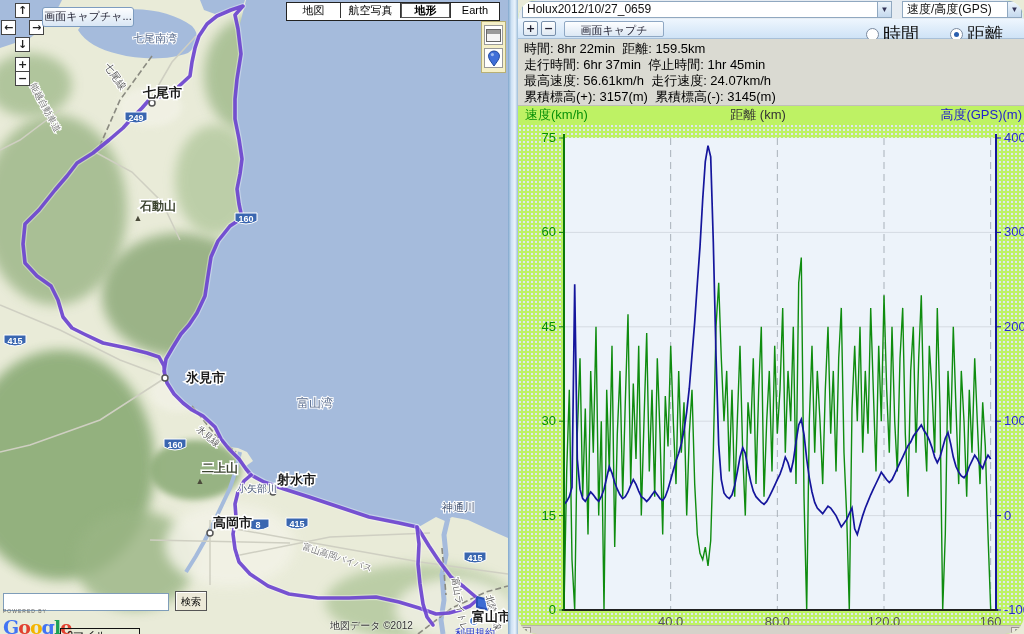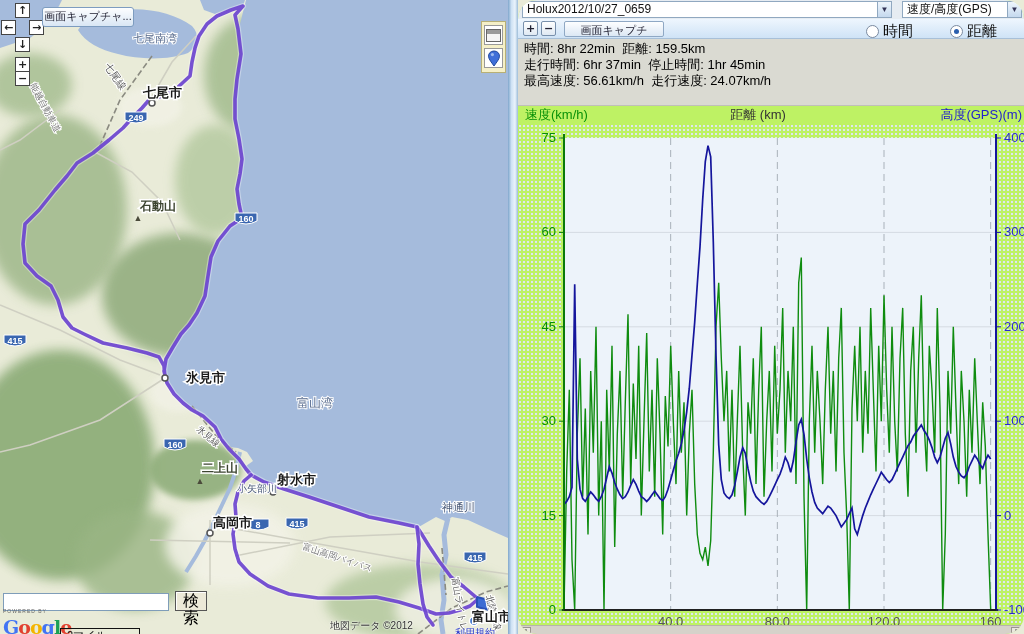--- a/index.html
+++ b/index.html
@@ -22,21 +22,21 @@
   .maptype-btn.active{font-weight:bold;box-shadow:inset 0 0 0 1px #555;}
   #side-palette{position:absolute;left:481px;top:21px;width:25px;height:52px;background:#f5f0c8;
            border:1px solid #b8b075;display:flex;flex-direction:column;align-items:center;gap:3px;padding-top:3px;box-sizing:border-box;}
   .palette-btn{width:19px;height:20px;background:#fff;border:1px solid #999;box-sizing:border-box;
            display:flex;align-items:center;justify-content:center;cursor:pointer;padding:0;}
   .screen-icon{width:13px;height:11px;background:linear-gradient(#9a9a9a 0 4px,#f4f4f4 4px);border:1px solid #666;}
   
   #search-bar{position:absolute;left:3px;top:591px;}
   #search-input{position:absolute;left:0;top:2px;width:160px;height:14px;border:1px solid #7f9db9;background:#fff;font-size:11px;}
   #search-btn{position:absolute;left:172px;top:0;width:32px;height:20px;background:#ece9d8;
-           border:1px solid #555;box-shadow:inset 1px 1px 0 #fff;font-size:16px;line-height:17px;text-align:center;cursor:pointer;padding:0;}
+           border:1px solid #555;box-shadow:inset 1px 1px 0 #fff;font-size:10px;line-height:17px;text-align:center;cursor:pointer;padding:0;}
   
   #logo{position:absolute;left:3px;top:606px;line-height:10px;}
   #powered-by{font-size:5px;color:#666;letter-spacing:1px;}
   #google-word{font:bold 19px "DejaVu Serif",serif;letter-spacing:-1px;}
   #google-word span:nth-child(1){color:#4274f4;}
   #google-word span:nth-child(2){color:#e2402f;}
   #google-word span:nth-child(3){color:#f4b400;}
   #google-word span:nth-child(4){color:#4274f4;}
   #google-word span:nth-child(5){color:#1ba055;}
   #google-word span:nth-child(6){color:#e2402f;}
@@ -60,21 +60,21 @@
   .combo-arrow{position:absolute;right:0;top:0;width:13px;height:15px;background:linear-gradient(#eef5fc,#c5d9ee);
            border-left:1px solid #90a8c0;font-size:8px;line-height:15px;text-align:center;color:#335;cursor:pointer;}
   #rp-row2{position:absolute;left:0;top:19px;width:506px;height:20px;
            background:linear-gradient(#eef6fe,#cfe3f6);border-bottom:1px solid #a8c0d8;box-sizing:border-box;}
   .small-btn{position:absolute;top:2px;width:15px;height:15px;background:linear-gradient(#ffffff,#dfe9f3);
            border:1px solid #7890ac;border-radius:2px;font:bold 11px "DejaVu Sans",sans-serif;line-height:12px;
            text-align:center;color:#223;cursor:pointer;padding:0;box-sizing:border-box;}
   #capture-btn-chart{position:absolute;left:46px;top:2px;width:100px;height:16px;
            background:linear-gradient(#fdfeff,#dce8f4);border:1px solid #8fa8c4;border-radius:2px;
            font-size:11px;line-height:14px;text-align:center;color:#223;cursor:pointer;}
-  .radio-wrap{position:absolute;top:3px;display:flex;align-items:center;gap:4px;font-size:15px;color:#111;cursor:pointer;}
+  .radio-wrap{position:absolute;top:3px;display:flex;align-items:center;gap:4px;font-size:18px;color:#111;cursor:pointer;}
   .radio-circle{width:11px;height:11px;border-radius:50%;border:1px solid #7a8aa0;background:#fff;position:relative;}
   .radio-circle.checked::after{content:"";position:absolute;left:3px;top:3px;width:5px;height:5px;border-radius:50%;background:#2b5fae;}
   #stats-box{position:absolute;left:0;top:39px;width:506px;height:67px;background:#daDAd2;background:#dadad2;
            border-bottom:1px solid #c0c0b8;font-size:13px;color:#000;padding:2px 0 16px 6px;box-sizing:border-box;}
   .stats-line{height:16px;line-height:16px;white-space:pre;}
   #axis-header{position:absolute;left:0;top:106px;width:506px;height:18px;font-size:13px;}
   #axis-header .lab-speed{position:absolute;left:7px;color:#089108;}
   #axis-header .lab-dist{position:absolute;left:0;width:480px;text-align:center;color:#333;}
   #axis-header .lab-alt{position:absolute;right:2px;color:#2222cc;}
   #chart-zone{position:absolute;left:0;top:124px;width:506px;height:501px;
@@ -219,20 +219,26 @@
       <button class="map-btn" style="left:15px;top:3px;">↑</button>
       <button class="map-btn" style="left:1px;top:20px;">←</button>
       <button class="map-btn" style="left:29px;top:20px;">→</button>
       <button class="map-btn" style="left:15px;top:37px;">↓</button>
       <button class="map-btn" style="left:15px;top:57px;">+</button>
       <button class="map-btn" style="left:15px;top:71px;">−</button>
     </div>
 
     <div id="capture-btn-map">画面キャプチャ...</div>
 
+    <div id="maptype-bar">
+      <button class="maptype-btn" style="width:54px;">地図</button>
+      <button class="maptype-btn" style="width:60px;">航空写真</button>
+      <button class="maptype-btn active" style="width:50px;">地形</button>
+      <button class="maptype-btn" style="width:48px;">Earth</button>
+    </div>
 
     <div id="side-palette">
       <button class="palette-btn">
         <span class="screen-icon"></span>
       </button>
       <button class="palette-btn">
         <svg width="14" height="17" viewBox="0 0 14 17">
           <path d="M7,1 C10.3,1 12.5,3.3 12.5,6.2 C12.5,9.4 8.5,13.5 7,16 C5.5,13.5 1.5,9.4 1.5,6.2 C1.5,3.3 3.7,1 7,1 Z" fill="#3f6fd8" stroke="#234a9e" stroke-width="1"></path>
           <circle cx="5.4" cy="4.6" r="1.6" fill="#9db9ee"></circle>
         </svg>
@@ -284,20 +290,21 @@
       <div class="radio-wrap" style="left:432px;">
         <span class="radio-circle checked"></span>
         <span>距離</span>
       </div>
     </div>
 
     <div id="stats-box">
       <div class="stats-line">時間: 8hr 22min  距離: 159.5km</div>
       <div class="stats-line">走行時間: 6hr 37min  停止時間: 1hr 45min</div>
       <div class="stats-line">最高速度: 56.61km/h  走行速度: 24.07km/h</div>
+      <div class="stats-line">累積標高(+): 3157(m)  累積標高(-): 3145(m)</div>
     </div>
 
     <div id="axis-header">
       <span class="lab-speed">速度(km/h)</span>
       <span class="lab-dist">距離 (km)</span>
       <span class="lab-alt">高度(GPS)(m)</span>
     </div>
 
     <div id="chart-zone">
       <svg id="chart-svg" width="506" height="501" viewBox="0 0 506 501">

